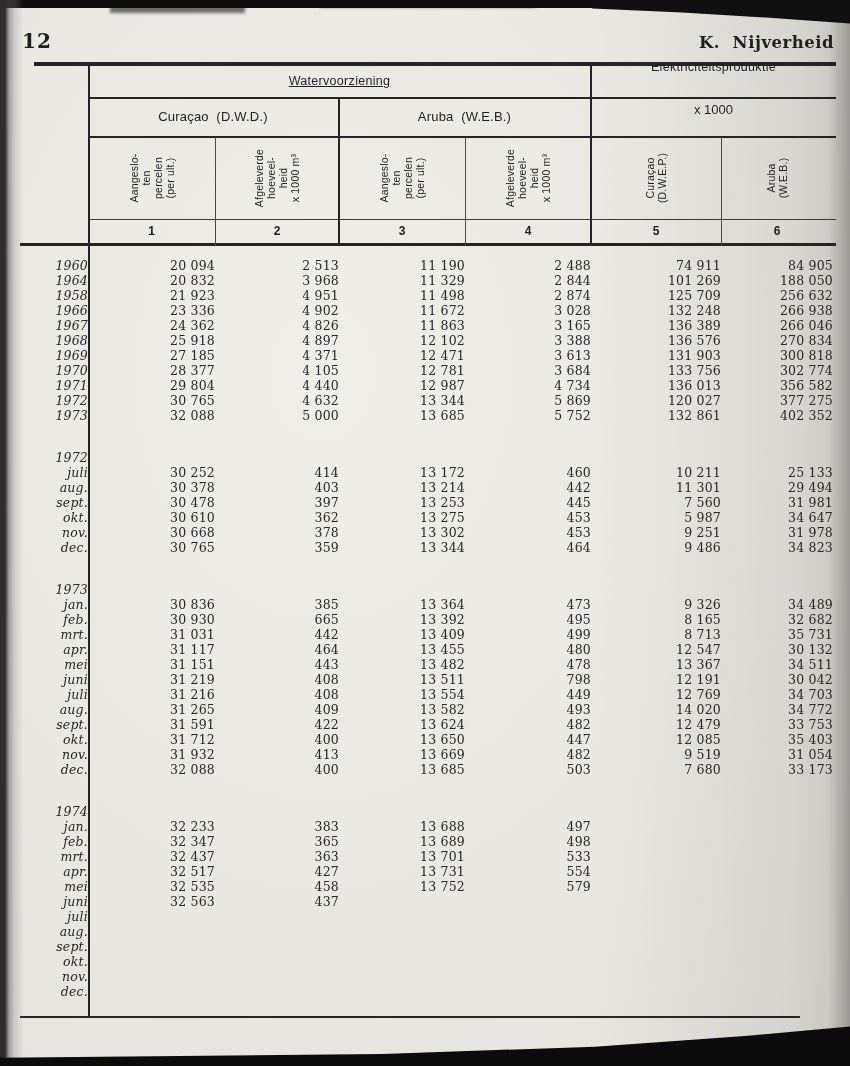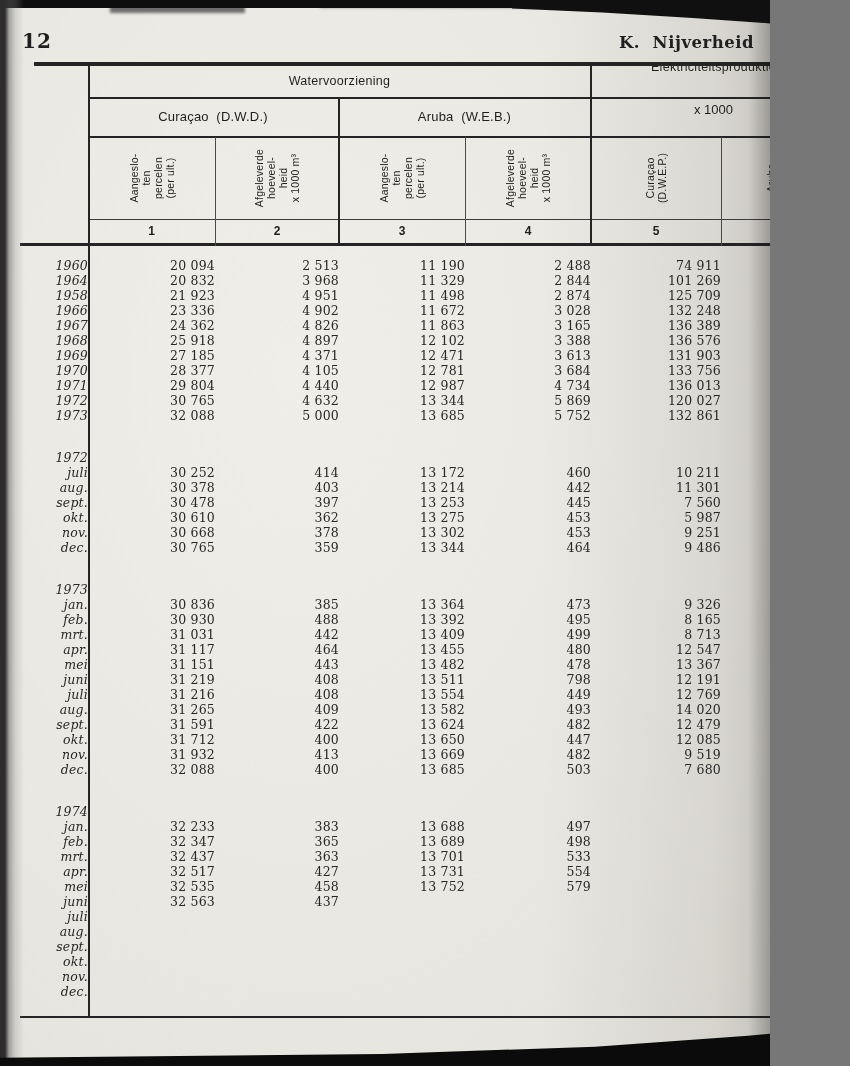--- a/index.html
+++ b/index.html
@@ -1,17 +1,17 @@
 <!DOCTYPE html>
 <html><head>
 <meta charset="utf-8">
 <style>
   html,body{margin:0;padding:0;background:#777;}
   .page{
-    position:relative;width:770px;height:1066px;overflow:hidden;
+    position:relative;width:850px;height:1066px;overflow:hidden;
     background:
       linear-gradient(to right, rgba(0,0,0,0) 70%, rgba(90,85,75,0.10) 93%, rgba(60,55,50,0.18) 100%),
       radial-gradient(ellipse at 38% 35%, #f0eee9 0%, #eae8e3 55%, #e3e1db 100%);
     font-family:"Liberation Sans", sans-serif;
     color:#1f1f1f;
   }
   
   .edge-top{position:absolute;top:0;left:0;right:0;height:8px;background:#0e0e0e;z-index:5;}
   .edge-top-right{position:absolute;top:0;right:0;width:258px;height:30px;background:#101010;
     clip-path:polygon(0 0,100% 0,100% 78%,70% 60%,35% 42%,0 28%);z-index:5;}
@@ -35,21 +35,21 @@
   .h-hdr-bottom{left:20px;top:243px;width:816px;height:3px;}
   .rule-bottom{left:20px;top:1016px;width:780px;height:2px;}
   .v-main{left:88px;top:62px;width:2px;height:956px;}
   .v-mid1{left:338px;top:97px;width:2px;height:149px;}
   .v-mid2{left:590px;top:62px;width:2px;height:184px;}
   .v-thin{width:1px;top:137px;height:109px;background:#4a4a4a;}
   .v-t1{left:215px;} .v-t2{left:465px;} .v-t3{left:721px;}
   
   .hdr{position:absolute;text-align:center;z-index:2;}
   .gh{font-size:12.5px;letter-spacing:.3px;}
-  .gh-water{left:88px;top:74px;width:503px;}
+  .gh-water{left:88px;top:74px;width:503px;text-decoration:underline;}
   .gh-elec{left:591px;top:60px;width:245px;}
   .sh{font-size:13px;white-space:pre;letter-spacing:.2px;}
   .sh-cur{left:88px;top:109px;width:250px;}
   .sh-aruba{left:338px;top:109px;width:253px;}
   .sh-kwh{left:591px;top:102px;width:245px;line-height:15px;font-size:13px;}
   .rot{position:absolute;top:138px;height:80px;display:flex;align-items:center;justify-content:center;z-index:2;}
   .rot span{transform:rotate(-90deg);white-space:pre-line;text-align:center;font-size:10.5px;line-height:12px;letter-spacing:.2px;}
   .rot1{left:88px;width:127px;} .rot2{left:215px;width:124px;}
   .rot3{left:339px;width:126px;} .rot4{left:465px;width:126px;}
   .rot5{left:591px;width:130px;} .rot6{left:721px;width:112px;}
@@ -343,21 +343,21 @@
       <td class="c1">30 836</td>
       <td class="c2">385</td>
       <td class="c3">13 364</td>
       <td class="c4">473</td>
       <td class="c5">9 326</td>
       <td class="c6">34 489</td>
     </tr>
         <tr>
       <td class="lbl">feb.</td>
       <td class="c1">30 930</td>
-      <td class="c2">488</td>
+      <td class="c2">665</td>
       <td class="c3">13 392</td>
       <td class="c4">495</td>
       <td class="c5">8 165</td>
       <td class="c6">32 682</td>
     </tr>
         <tr>
       <td class="lbl">mrt.</td>
       <td class="c1">31 031</td>
       <td class="c2">442</td>
       <td class="c3">13 409</td>

